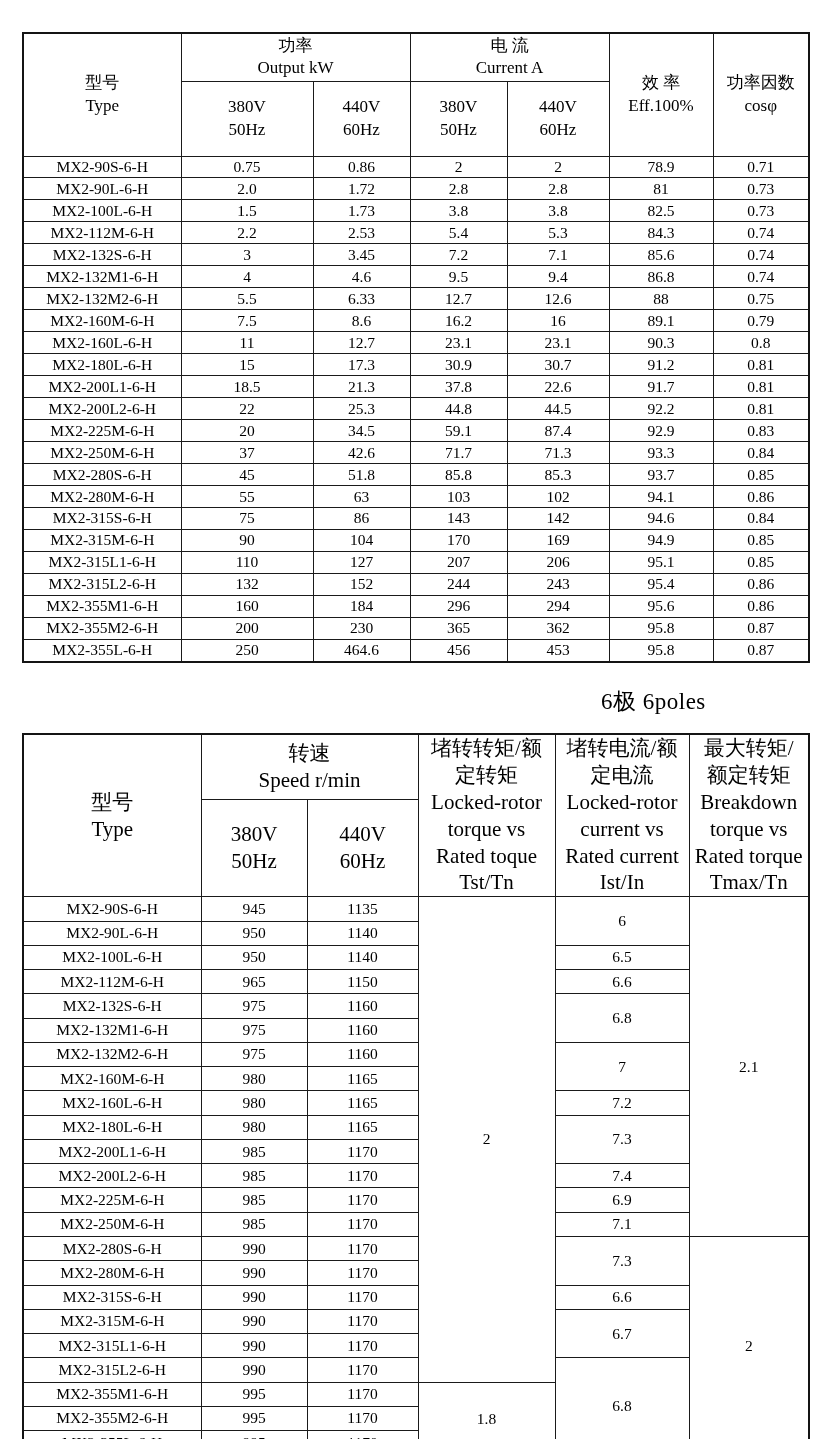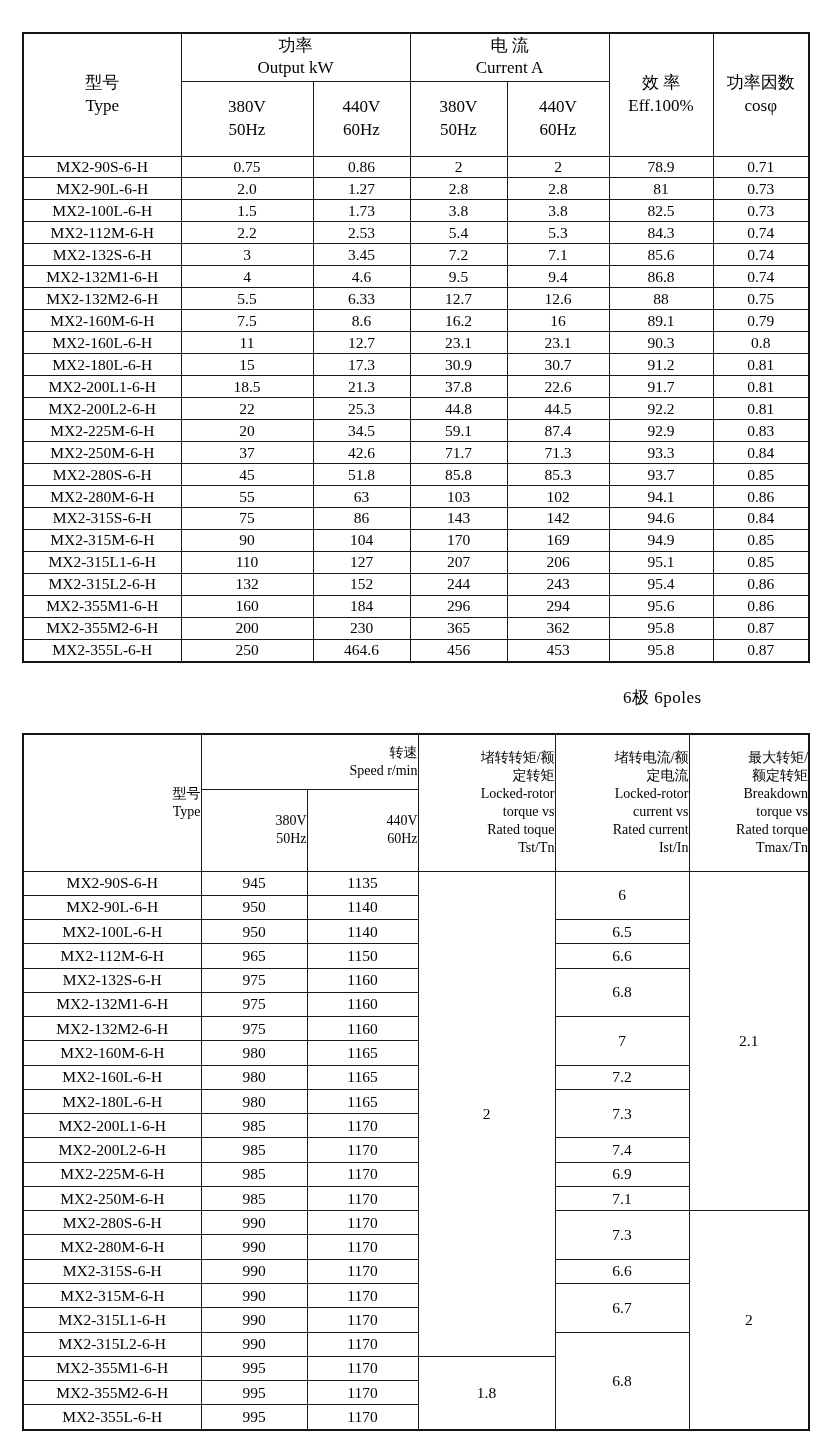--- a/index.html
+++ b/index.html
@@ -30,30 +30,30 @@
   .pre { white-space: pre-line; }
   
   table.t1 { left: 22px; top: 32px; width: 786px; height: 631px; }
   table.t1 thead tr.hr1 { height: 48px; }
   table.t1 thead tr.hr2 { height: 75px; }
   table.t1 th { font-size: 17px; line-height: 1.32; }
   table.t1 td { font-size: 15.5px; }
   
   .poles-label {
     position: absolute;
-    left: 623px;
+    left: 601px;
     top: 686px;
-    font-size: 17px;
+    font-size: 23px;
     letter-spacing: 0.5px;
   }
   
   table.t2 { left: 22px; top: 733px; width: 786px; height: 698px; }
   table.t2 thead tr.hr1 { height: 55px; }
   table.t2 thead tr.hr2 { height: 82px; }
-  table.t2 th { font-size: 14px; line-height: 1.28; text-align: right; }
+  table.t2 th { font-size: 21px; line-height: 1.28; }
   table.t2 td { font-size: 15.5px; }
 </style>
 </head>
 <body>
 
 <div class="page">
 
   <table class="spec t1">
     <colgroup>
       <col style="width:158px">
@@ -94,21 +94,21 @@
           <td>0.75</td>
           <td>0.86</td>
           <td>2</td>
           <td>2</td>
           <td>78.9</td>
           <td>0.71</td>
         </tr>
         <tr>
           <td>MX2-90L-6-H</td>
           <td>2.0</td>
-          <td>1.27</td>
+          <td>1.72</td>
           <td>2.8</td>
           <td>2.8</td>
           <td>81</td>
           <td>0.73</td>
         </tr>
         <tr>
           <td>MX2-100L-6-H</td>
           <td>1.5</td>
           <td>1.73</td>
           <td>3.8</td>

